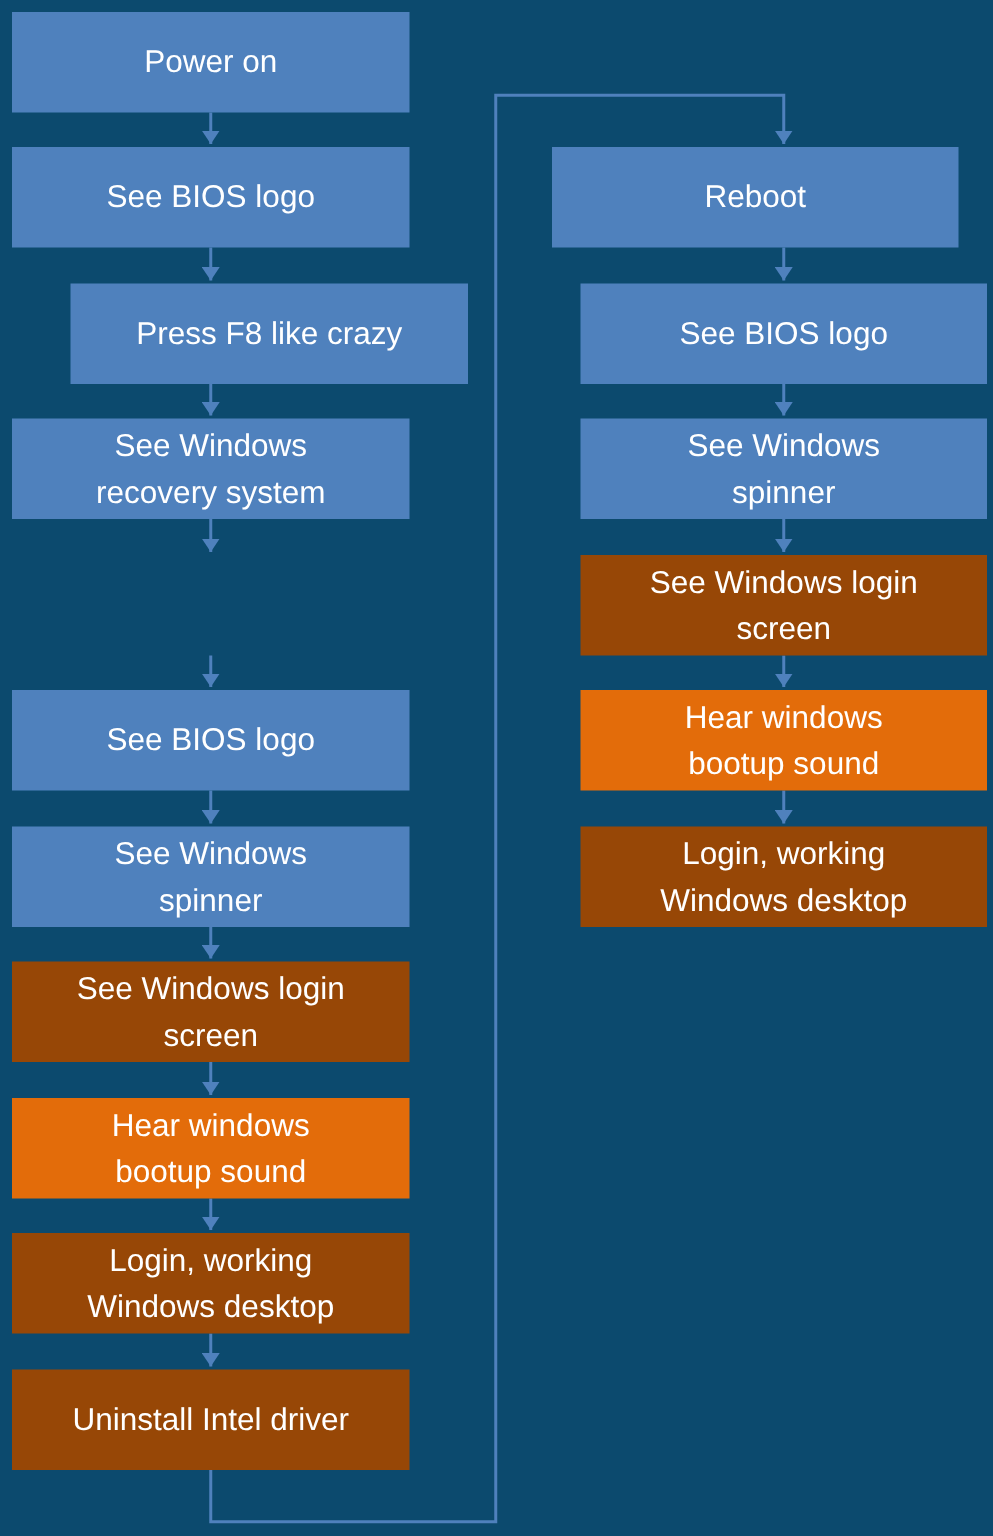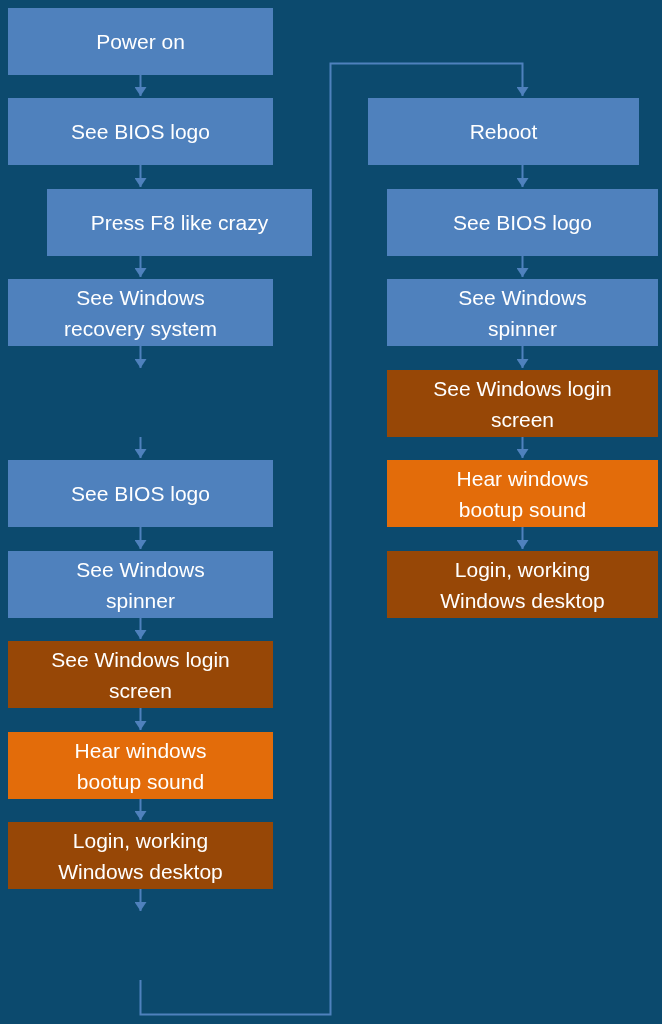--- a/index.html
+++ b/index.html
@@ -78,20 +78,21 @@
 recovery system</div>
   <div class="node" style="left: 8px; top: 460px; width: 265px; height: 67px; background-color: rgb(79, 129, 189);">See BIOS logo</div>
   <div class="node" style="left: 8px; top: 551px; width: 265px; height: 67px; background-color: rgb(79, 129, 189);">See Windows
 spinner</div>
   <div class="node" style="left: 8px; top: 641px; width: 265px; height: 67px; background-color: rgb(151, 71, 6);">See Windows login
 screen</div>
   <div class="node" style="left: 8px; top: 732px; width: 265px; height: 67px; background-color: rgb(227, 108, 10);">Hear windows
 bootup sound</div>
   <div class="node" style="left: 8px; top: 822px; width: 265px; height: 67px; background-color: rgb(151, 71, 6);">Login, working
 Windows desktop</div>
+  <div class="node" style="left: 8px; top: 913px; width: 265px; height: 67px; background-color: rgb(151, 71, 6);">Uninstall Intel driver</div>
 
   <div class="node" style="left: 368px; top: 98px; width: 271px; height: 67px; background-color: rgb(79, 129, 189);">Reboot</div>
   <div class="node" style="left: 387px; top: 189px; width: 271px; height: 67px; background-color: rgb(79, 129, 189);">See BIOS logo</div>
   <div class="node" style="left: 387px; top: 279px; width: 271px; height: 67px; background-color: rgb(79, 129, 189);">See Windows
 spinner</div>
   <div class="node" style="left: 387px; top: 370px; width: 271px; height: 67px; background-color: rgb(151, 71, 6);">See Windows login
 screen</div>
   <div class="node" style="left: 387px; top: 460px; width: 271px; height: 67px; background-color: rgb(227, 108, 10);">Hear windows
 bootup sound</div>
   <div class="node" style="left: 387px; top: 551px; width: 271px; height: 67px; background-color: rgb(151, 71, 6);">Login, working

